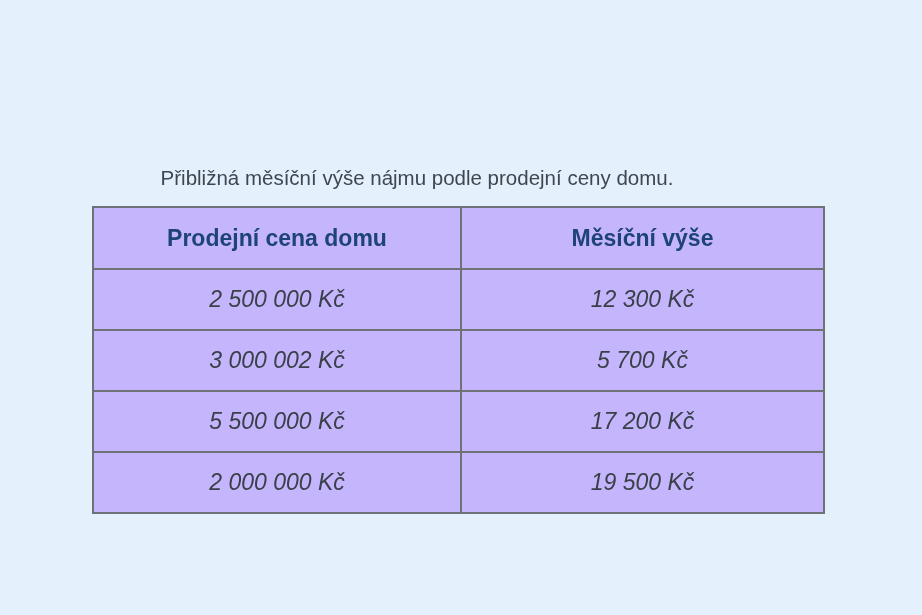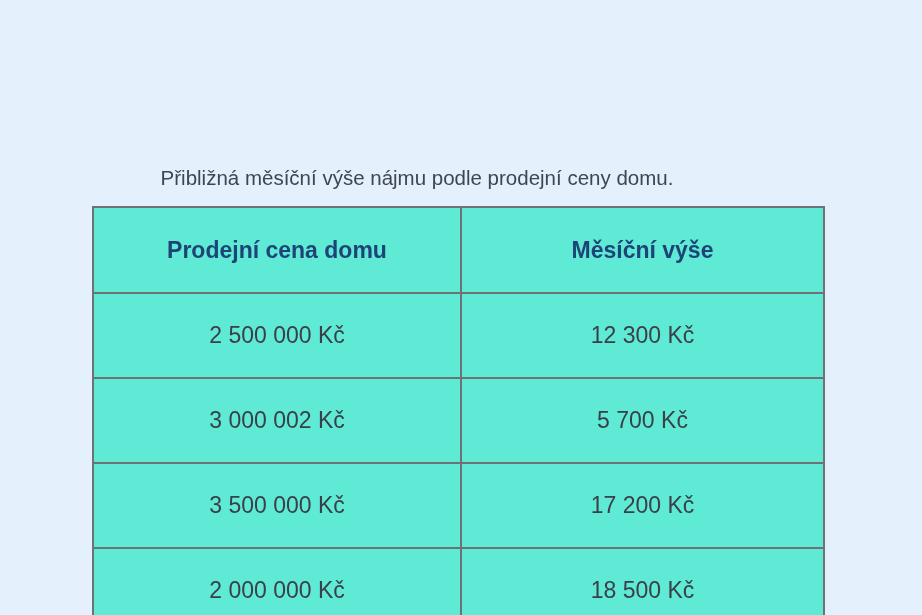--- a/index.html
+++ b/index.html
@@ -64,38 +64,39 @@
     border: 2px solid #6e7277;
   }
 
   table.rent-table col.col-price { width: 368px; }
   table.rent-table col.col-rent  { width: 363px; }
 
   table.rent-table th,
   table.rent-table td {
     border: 2px solid #6e7277;
     text-align: center;
-    background: #5eead4;
-    padding: 12px;
+    background: #c4b5fd;
+    padding: 0;
   }
 
   table.rent-table th {
     height: 60px;
     font-size: 23px;
     font-weight: bold;
     color: #1e4477;
     white-space: nowrap;
   }
 
   table.rent-table td {
     height: 59px;
     font-size: 23px;
     font-weight: normal;
     color: #3a4049;
     white-space: nowrap;
+    font-style: italic;
   }
 </style>
 </head>
 <body>
 
 <div class="page">
 
 
   <div class="subtitle">Přibližná měsíční výše nájmu podle prodejní ceny domu.</div>
 
@@ -114,24 +115,24 @@
       <tbody>
         <tr>
           <td>2 500 000 Kč</td>
           <td>12 300 Kč</td>
         </tr>
         <tr>
           <td>3 000 002 Kč</td>
           <td>5 700 Kč</td>
         </tr>
         <tr>
-          <td>3 500 000 Kč</td>
+          <td>5 500 000 Kč</td>
           <td>17 200 Kč</td>
         </tr>
         <tr>
           <td>2 000 000 Kč</td>
-          <td>18 500 Kč</td>
+          <td>19 500 Kč</td>
         </tr>
       </tbody>
     </table>
   </div>
 
 </div>
 
 </body></html>

